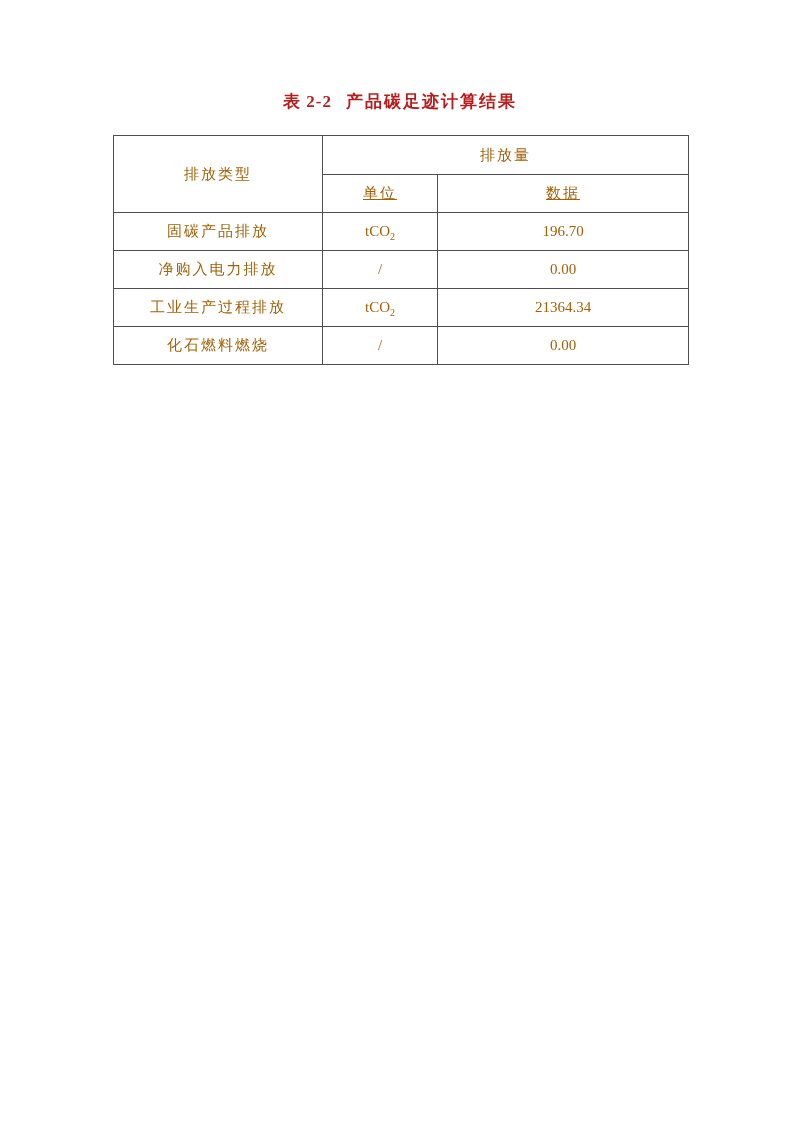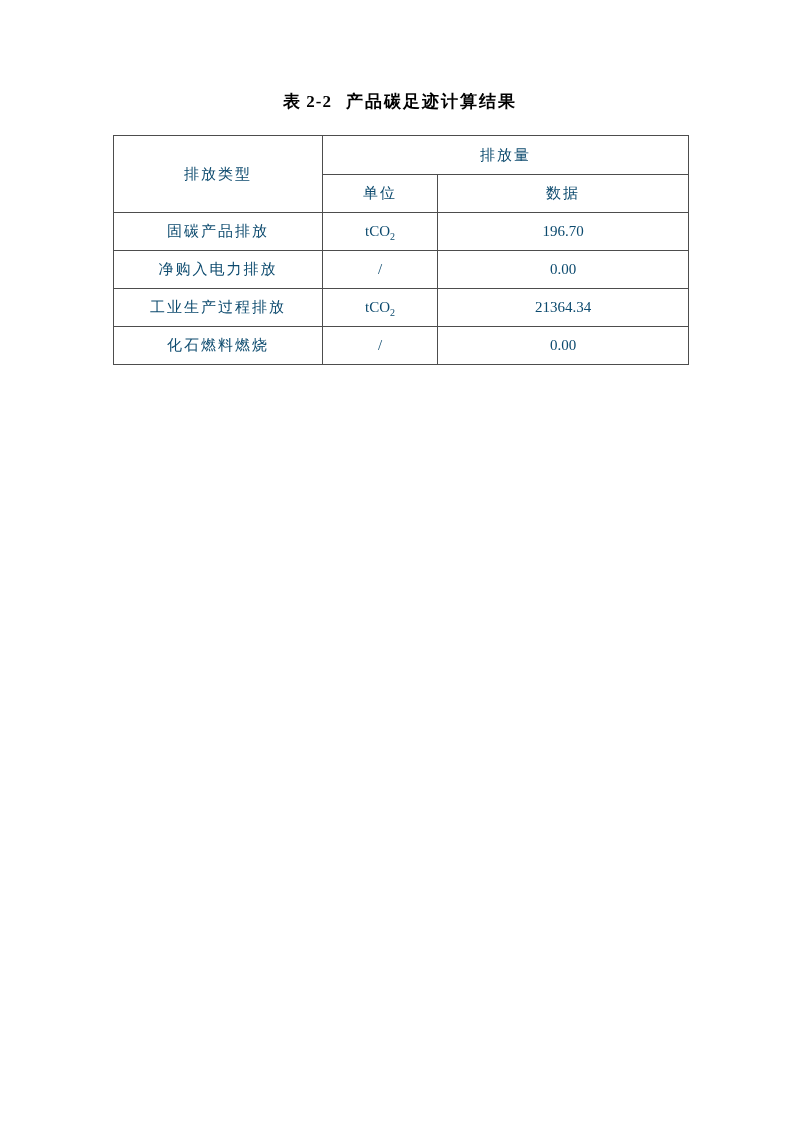--- a/index.html
+++ b/index.html
@@ -15,21 +15,21 @@
     font-family: "Liberation Serif", "DejaVu Serif", serif;
     color: #111111;
     overflow: hidden;
   }
   .doc-title {
     margin: 0;
     padding-top: 90px;
     text-align: center;
     font-size: 17px;
     font-weight: bold;
-    color: #000000;
+    color: #b91c1c;
     letter-spacing: 1px;
   }
   .doc-title .title-main {
     margin-left: 14px;
     letter-spacing: 2px;
   }
   table.cft-table {
     border-collapse: collapse;
     table-layout: fixed;
     margin: 22px 0 0 113px;
@@ -37,25 +37,25 @@
   }
   .cft-table col.c1 { width: 209px; }
   .cft-table col.c2 { width: 115px; }
   .cft-table col.c3 { width: 251px; }
   .cft-table th, .cft-table td {
     border: 1px solid #4d4d4d;
     text-align: center;
     vertical-align: middle;
     font-weight: normal;
     font-size: 15px;
-    color: #0c4a6e;
+    color: #a16207;
     padding: 0;
   }
   .cft-table thead tr.hr1 th { height: 38px; }
-  .cft-table thead tr.hr2 th { height: 37px; }
+  .cft-table thead tr.hr2 th { height: 37px; text-decoration: underline; }
   .cft-table tbody tr { height: 38px; }
   .zh { letter-spacing: 2px; }
   .num { letter-spacing: 0; }
   .cft-table sub {
     font-size: 10px;
     line-height: 0;
   }
 </style>
 </head>
 <body>

